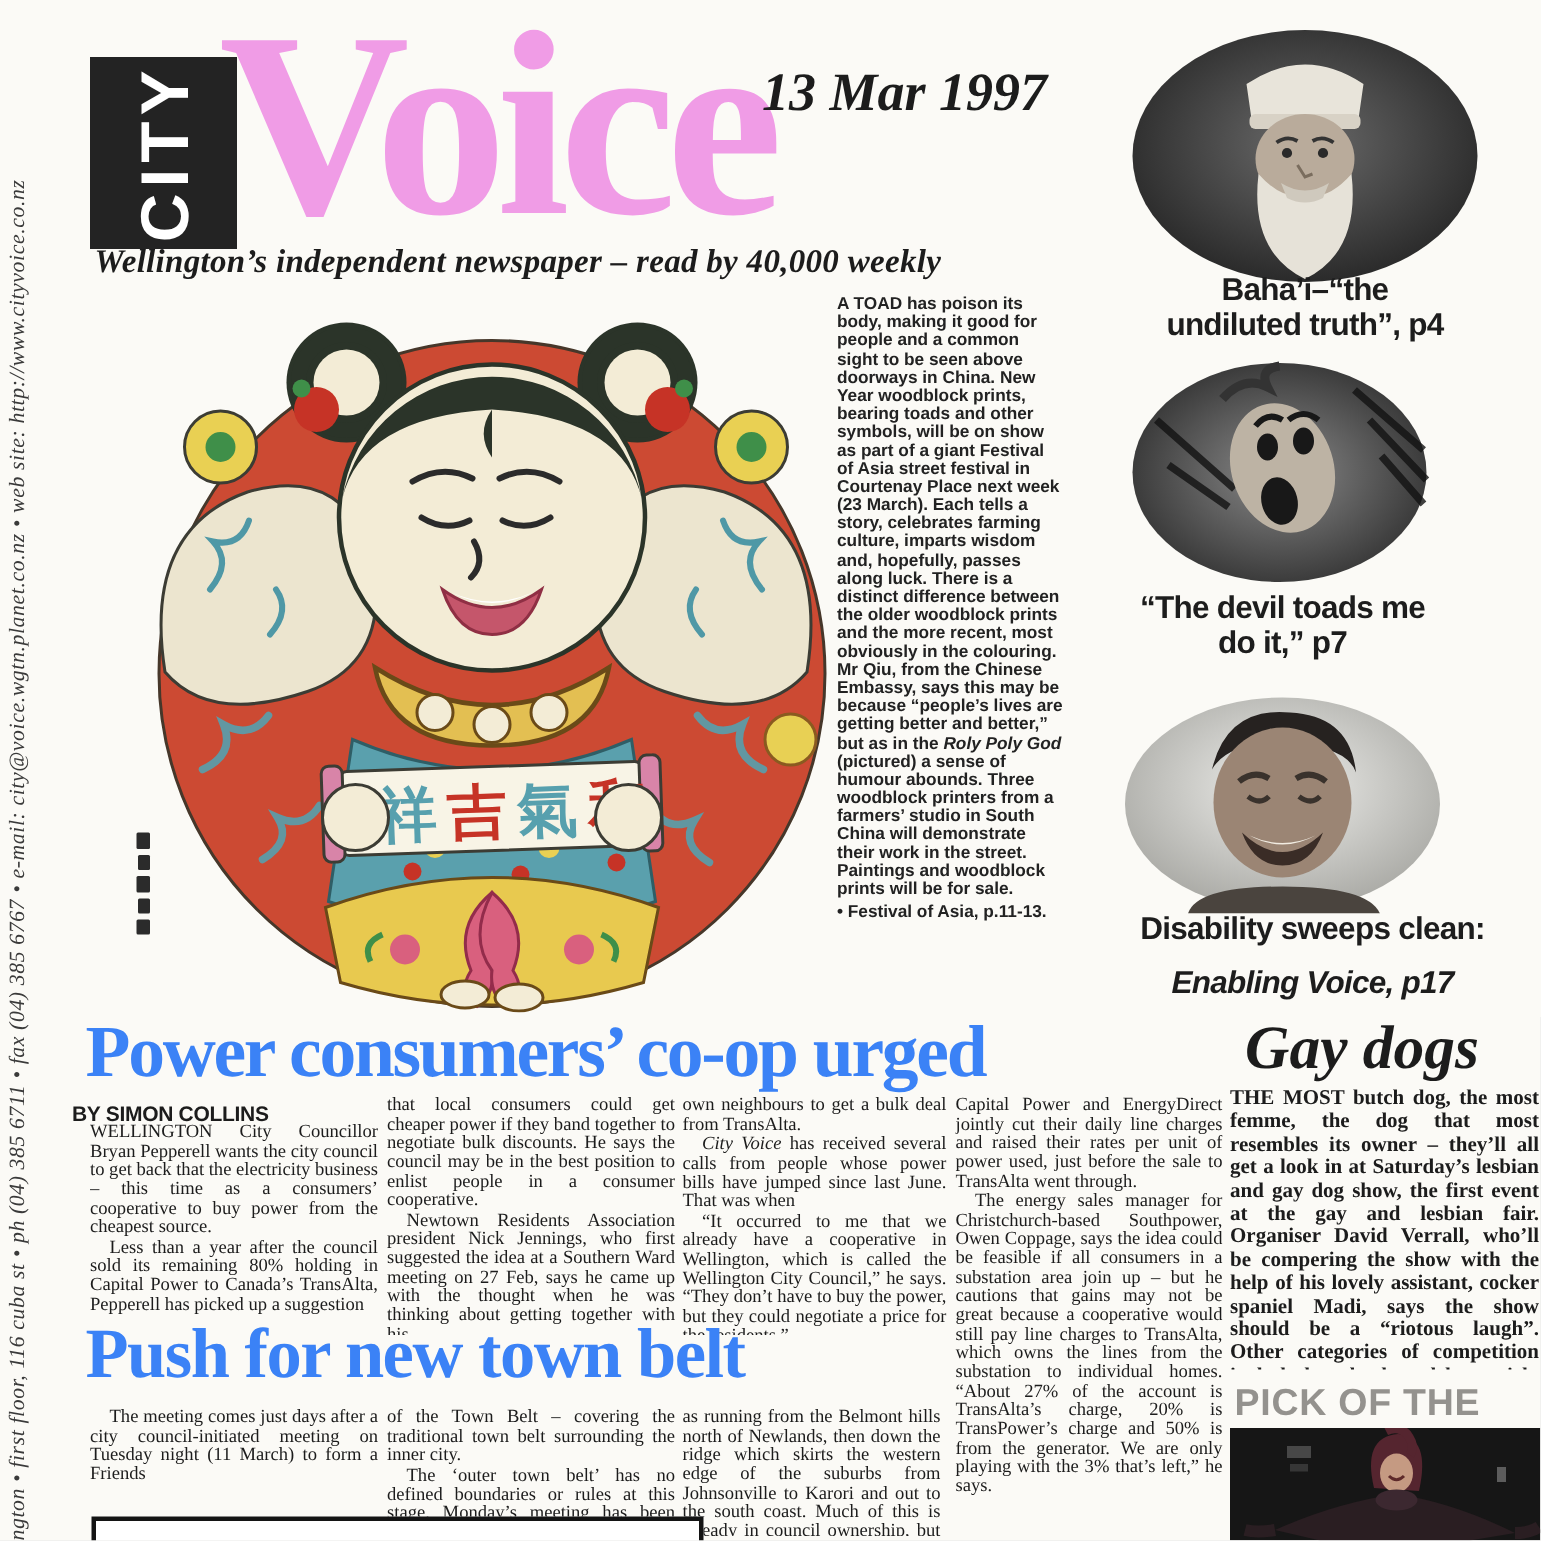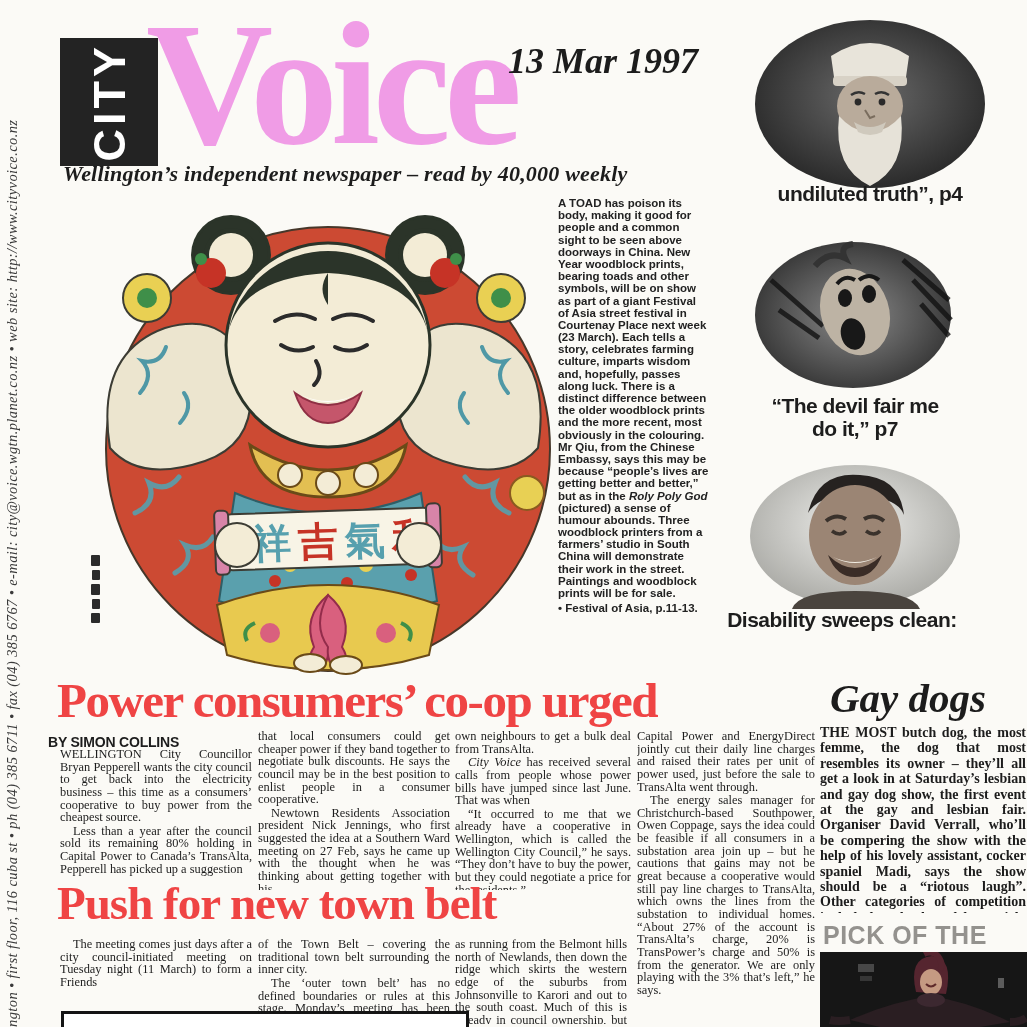--- a/index.html
+++ b/index.html
@@ -26,21 +26,21 @@
   
   .toad{left:558px;top:197px;width:152px;font-family:"Liberation Sans",sans-serif;
         font-weight:bold;font-size:11.5px;line-height:1.06;color:#222;}
   .toad p{margin:0 0 3px 0;}
 
   
   .teaser-cap{text-align:center;font-family:"Liberation Sans",sans-serif;font-weight:bold;
         font-size:21px;line-height:1.1;letter-spacing:-.5px;color:#1d1d1d;}
 
   
-  .headline{font-weight:bold;color:#ef4444;}
+  .headline{font-weight:bold;color:#3b82f6;}
   .power-head{left:57px;top:672px;font-size:49px;letter-spacing:-1.5px;}
   .byline{left:48px;top:734px;font-family:"Liberation Sans",sans-serif;font-weight:bold;
           font-size:14px;letter-spacing:-.2px;}
   .col{font-size:12.4px;line-height:1.02;text-align:justify;overflow:hidden;}
   .col p{margin:0 0 1px 0;}
   .col p.ind{text-indent:13px;}
   .pcol1{left:60px;top:748px;width:192px;height:142px;}
   .pcol2{left:258px;top:730px;width:192px;height:160px;}
   .pcol3{left:455px;top:730px;width:176px;height:160px;}
   .pcol4{left:637px;top:730px;width:178px;height:297px;}
@@ -210,20 +210,21 @@
       <ellipse cx="117" cy="88" rx="33" ry="30" fill="#b9ab9b"></ellipse>
       <circle cx="105" cy="84" r="3.4" fill="#2a2a2a"></circle>
         <circle cx="129" cy="84" r="3.4" fill="#2a2a2a"></circle>
       <path d="M98,77 q7,-5 14,-1 M122,76 q7,-4 14,1" stroke="#333" stroke-width="2.5" fill="none"></path>
       <path d="M112,92 l5,8 l5,-2" stroke="#7a6d5e" stroke-width="2" fill="none"></path>
       <path d="M86,98 Q80,150 117,168 Q154,150 148,98 Q132,116 117,112 Q102,116 86,98 Z" fill="#e6e2d8"></path>
       <path d="M101,104 q16,10 32,0 l-4,10 q-12,6 -24,0 Z" fill="#cfc9bd"></path>
     </svg>
   </div>
   <div class="abs teaser-cap" style="left:745px;top:182px;width:250px;">
+    <div>Baha’i–“the</div>
     <div>undiluted truth”, p4</div>
   </div>
 
   <div class="abs" style="left:753px;top:240px;width:200px;height:150px;">
     <svg width="200" height="150" viewBox="0 0 200 150">
       <defs>
           <radialGradient id="g2" cx="50%" cy="50%" r="65%">
         <stop offset="0%" stop-color="#8a8a8a"></stop>
             <stop offset="100%" stop-color="#242424"></stop>
           </radialGradient>
@@ -234,21 +235,21 @@
       </g>
       <ellipse cx="102" cy="72" rx="34" ry="44" fill="#bdb3a4" transform="rotate(-18 102 72)"></ellipse>
       <ellipse cx="92" cy="58" rx="7" ry="9" fill="#181818"></ellipse>
       <ellipse cx="116" cy="54" rx="7" ry="9" fill="#181818"></ellipse>
       <path d="M84,44 q8,-10 18,-4 M106,40 q10,-8 20,0" stroke="#181818" stroke-width="4" fill="none"></path>
       <ellipse cx="100" cy="94" rx="12" ry="16" fill="#181818" transform="rotate(-14 100 94)"></ellipse>
       <path d="M62,26 q14,-16 30,-8 q-6,-12 8,-14" stroke="#333" stroke-width="6" fill="none"></path>
     </svg>
   </div>
   <div class="abs teaser-cap" style="left:730px;top:394px;width:250px;">
-    <div>“The devil fair me</div>
+    <div>“The devil toads me</div>
     <div>do it,” p7</div>
   </div>
 
   <div class="abs" style="left:748px;top:463px;width:214px;height:146px;">
     <svg width="214" height="146" viewBox="0 0 214 146">
       <defs>
           <radialGradient id="g3" cx="50%" cy="42%" r="70%">
         <stop offset="0%" stop-color="#efefec"></stop>
             <stop offset="100%" stop-color="#9d9d98"></stop>
           </radialGradient>
@@ -256,28 +257,29 @@
       <ellipse cx="107" cy="73" rx="105" ry="71" fill="url(#g3)"></ellipse>
       <path d="M107,128 Q50,128 44,146 L172,146 Q164,128 107,128 Z" fill="#4a443e"></path>
       <path d="M60,50 Q70,8 112,12 Q152,14 156,52 Q150,34 107,32 Q70,32 60,50 Z" fill="#262220"></path>
       <ellipse cx="107" cy="72" rx="46" ry="50" fill="#9b8574"></ellipse>
       <path d="M78,58 q10,-8 20,-2 M116,56 q10,-6 20,2" stroke="#3a322c" stroke-width="4" fill="none"></path>
       <path d="M84,68 q8,6 14,0 M118,68 q8,6 14,0" stroke="#3a322c" stroke-width="3.5" fill="none"></path>
       <path d="M80,92 q27,26 54,0 q-8,22 -27,22 q-19,0 -27,-22 Z" fill="#3a2c26"></path>
       <path d="M85,94 q22,12 44,0 q-22,10 -44,0 Z" fill="#f1ece2"></path>
     </svg>
   </div>
-  <div class="abs teaser-cap" style="left:692px;top:608px;width:300px;">
+  <div class="abs teaser-cap" style="left:725px;top:608px;width:300px;">
     <div>Disability sweeps clean:</div>
+    <div class="ital">Enabling Voice, p17</div>
   </div>
 
   <div class="abs headline power-head">Power consumers’ co-op urged</div>
   <div class="abs byline">BY SIMON COLLINS</div>
   <div class="abs col pcol1">
-    <p>WELLINGTON City Councillor Bryan Pepperell wants the city council to get back into the electricity business – this time as a consumers’ cooperative to buy power from the cheapest source.</p>
+    <p>WELLINGTON City Councillor Bryan Pepperell wants the city council to get back that the electricity business – this time as a consumers’ cooperative to buy power from the cheapest source.</p>
     <p class="ind">Less than a year after the council sold its remaining 80% holding in Capital Power to Canada’s TransAlta, Pepperell has picked up a suggestion</p>
   </div>
   <div class="abs col pcol2">
     <p>that local consumers could get cheaper power if they band together to negotiate bulk discounts. He says the council may be in the best position to enlist people in a consumer cooperative.</p>
     <p class="ind">Newtown Residents Association president Nick Jennings, who first suggested the idea at a Southern Ward meeting on 27 Feb, says he came up with the thought when he was thinking about getting together with his</p>
   </div>
   <div class="abs col pcol3">
     <p>own neighbours to get a bulk deal from TransAlta.</p>
     <p class="ind"><span class="ital">City Voice</span><span> has received several calls from people whose power bills have jumped since last June. That was when</span></p>
     <p class="ind">“It occurred to me that we already have a cooperative in Wellington, which is called the Wellington City Council,” he says. “They don’t have to buy the power, but they could negotiate a price for the residents.”</p>

